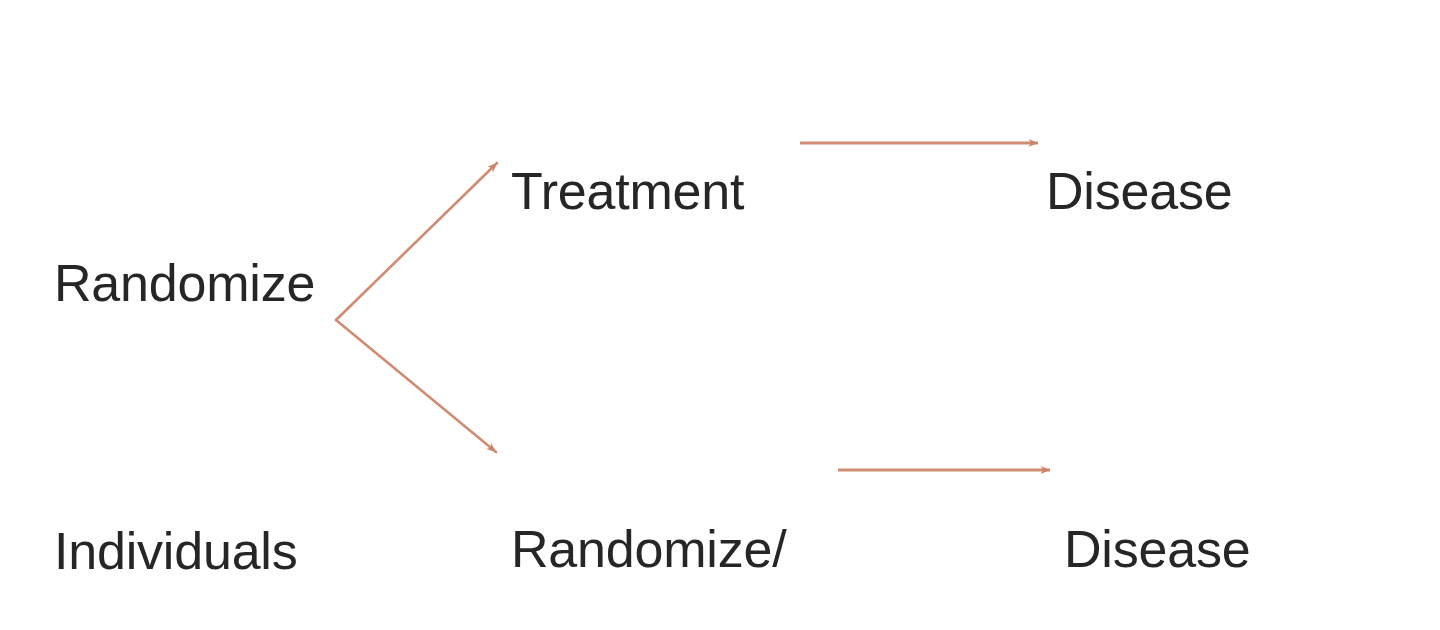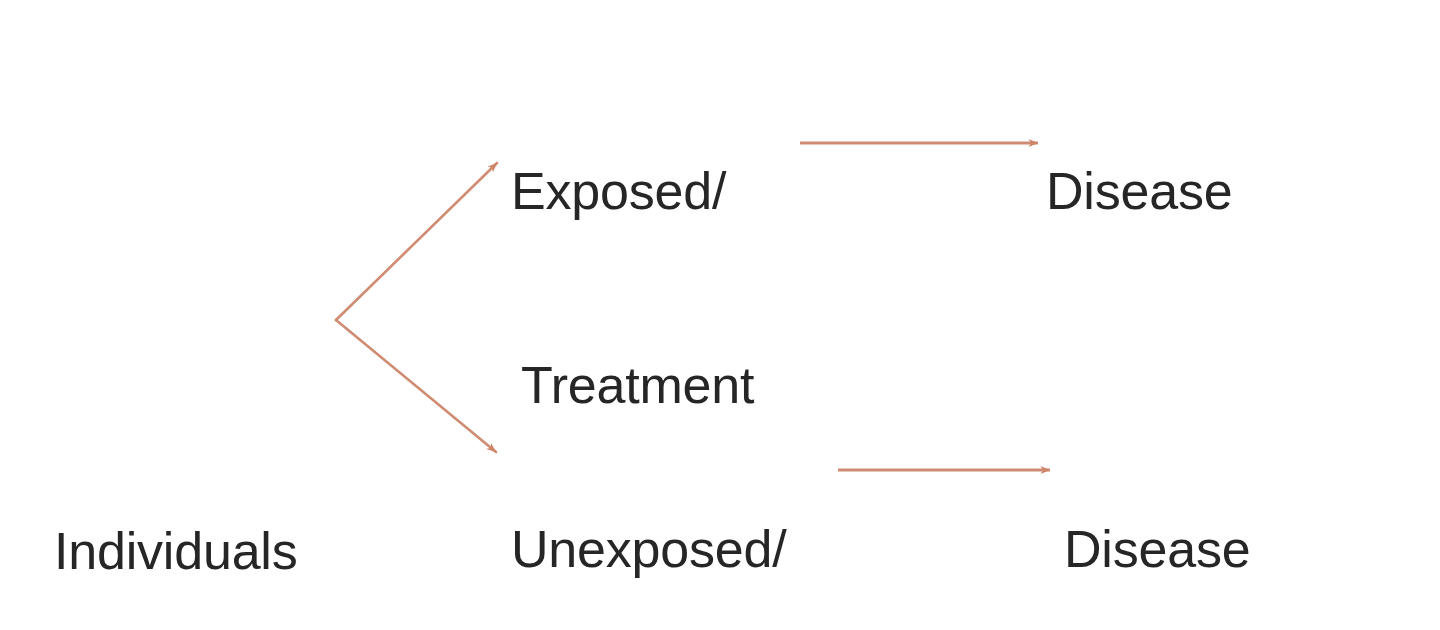--- a/index.html
+++ b/index.html
@@ -97,32 +97,34 @@
 
     <path d="M336,320 L497,163" fill="none" stroke="#d08c72" stroke-width="2.6" stroke-linecap="round" marker-end="url(#arrowhead)"></path>
 
     <path d="M336,320 L496,452" fill="none" stroke="#d08c72" stroke-width="2.6" stroke-linecap="round" marker-end="url(#arrowhead)"></path>
 
     <path d="M800,143 L1038,143" fill="none" stroke="#d08c72" stroke-width="2.8" stroke-linecap="butt" marker-end="url(#arrowhead)"></path>
 
     <path d="M838,470 L1050,470" fill="none" stroke="#d08c72" stroke-width="2.8" stroke-linecap="butt" marker-end="url(#arrowhead)"></path>
   </svg>
 
+  <div class="node" id="node-randomize">
+    <span class="line">Randomize</span>
+  </div>
 
   <div class="node" id="node-individuals">
     <span class="line">Individuals</span>
   </div>
 
   <div class="node stacked" id="node-exposed-treatment">
-    <span class="line">Exposed/</span>
     <span class="line">Treatment</span>
   </div>
 
   <div class="node stacked" id="node-unexposed-control">
-    <span class="line">Unexposed/</span>
+    <span class="line">Randomize/</span>
     
   </div>
 
   <div class="node stacked" id="node-outcome-top">
     <span class="line">Disease</span>
   </div>
 
   <div class="node stacked" id="node-outcome-bottom">
     <span class="line">Disease</span>
     

